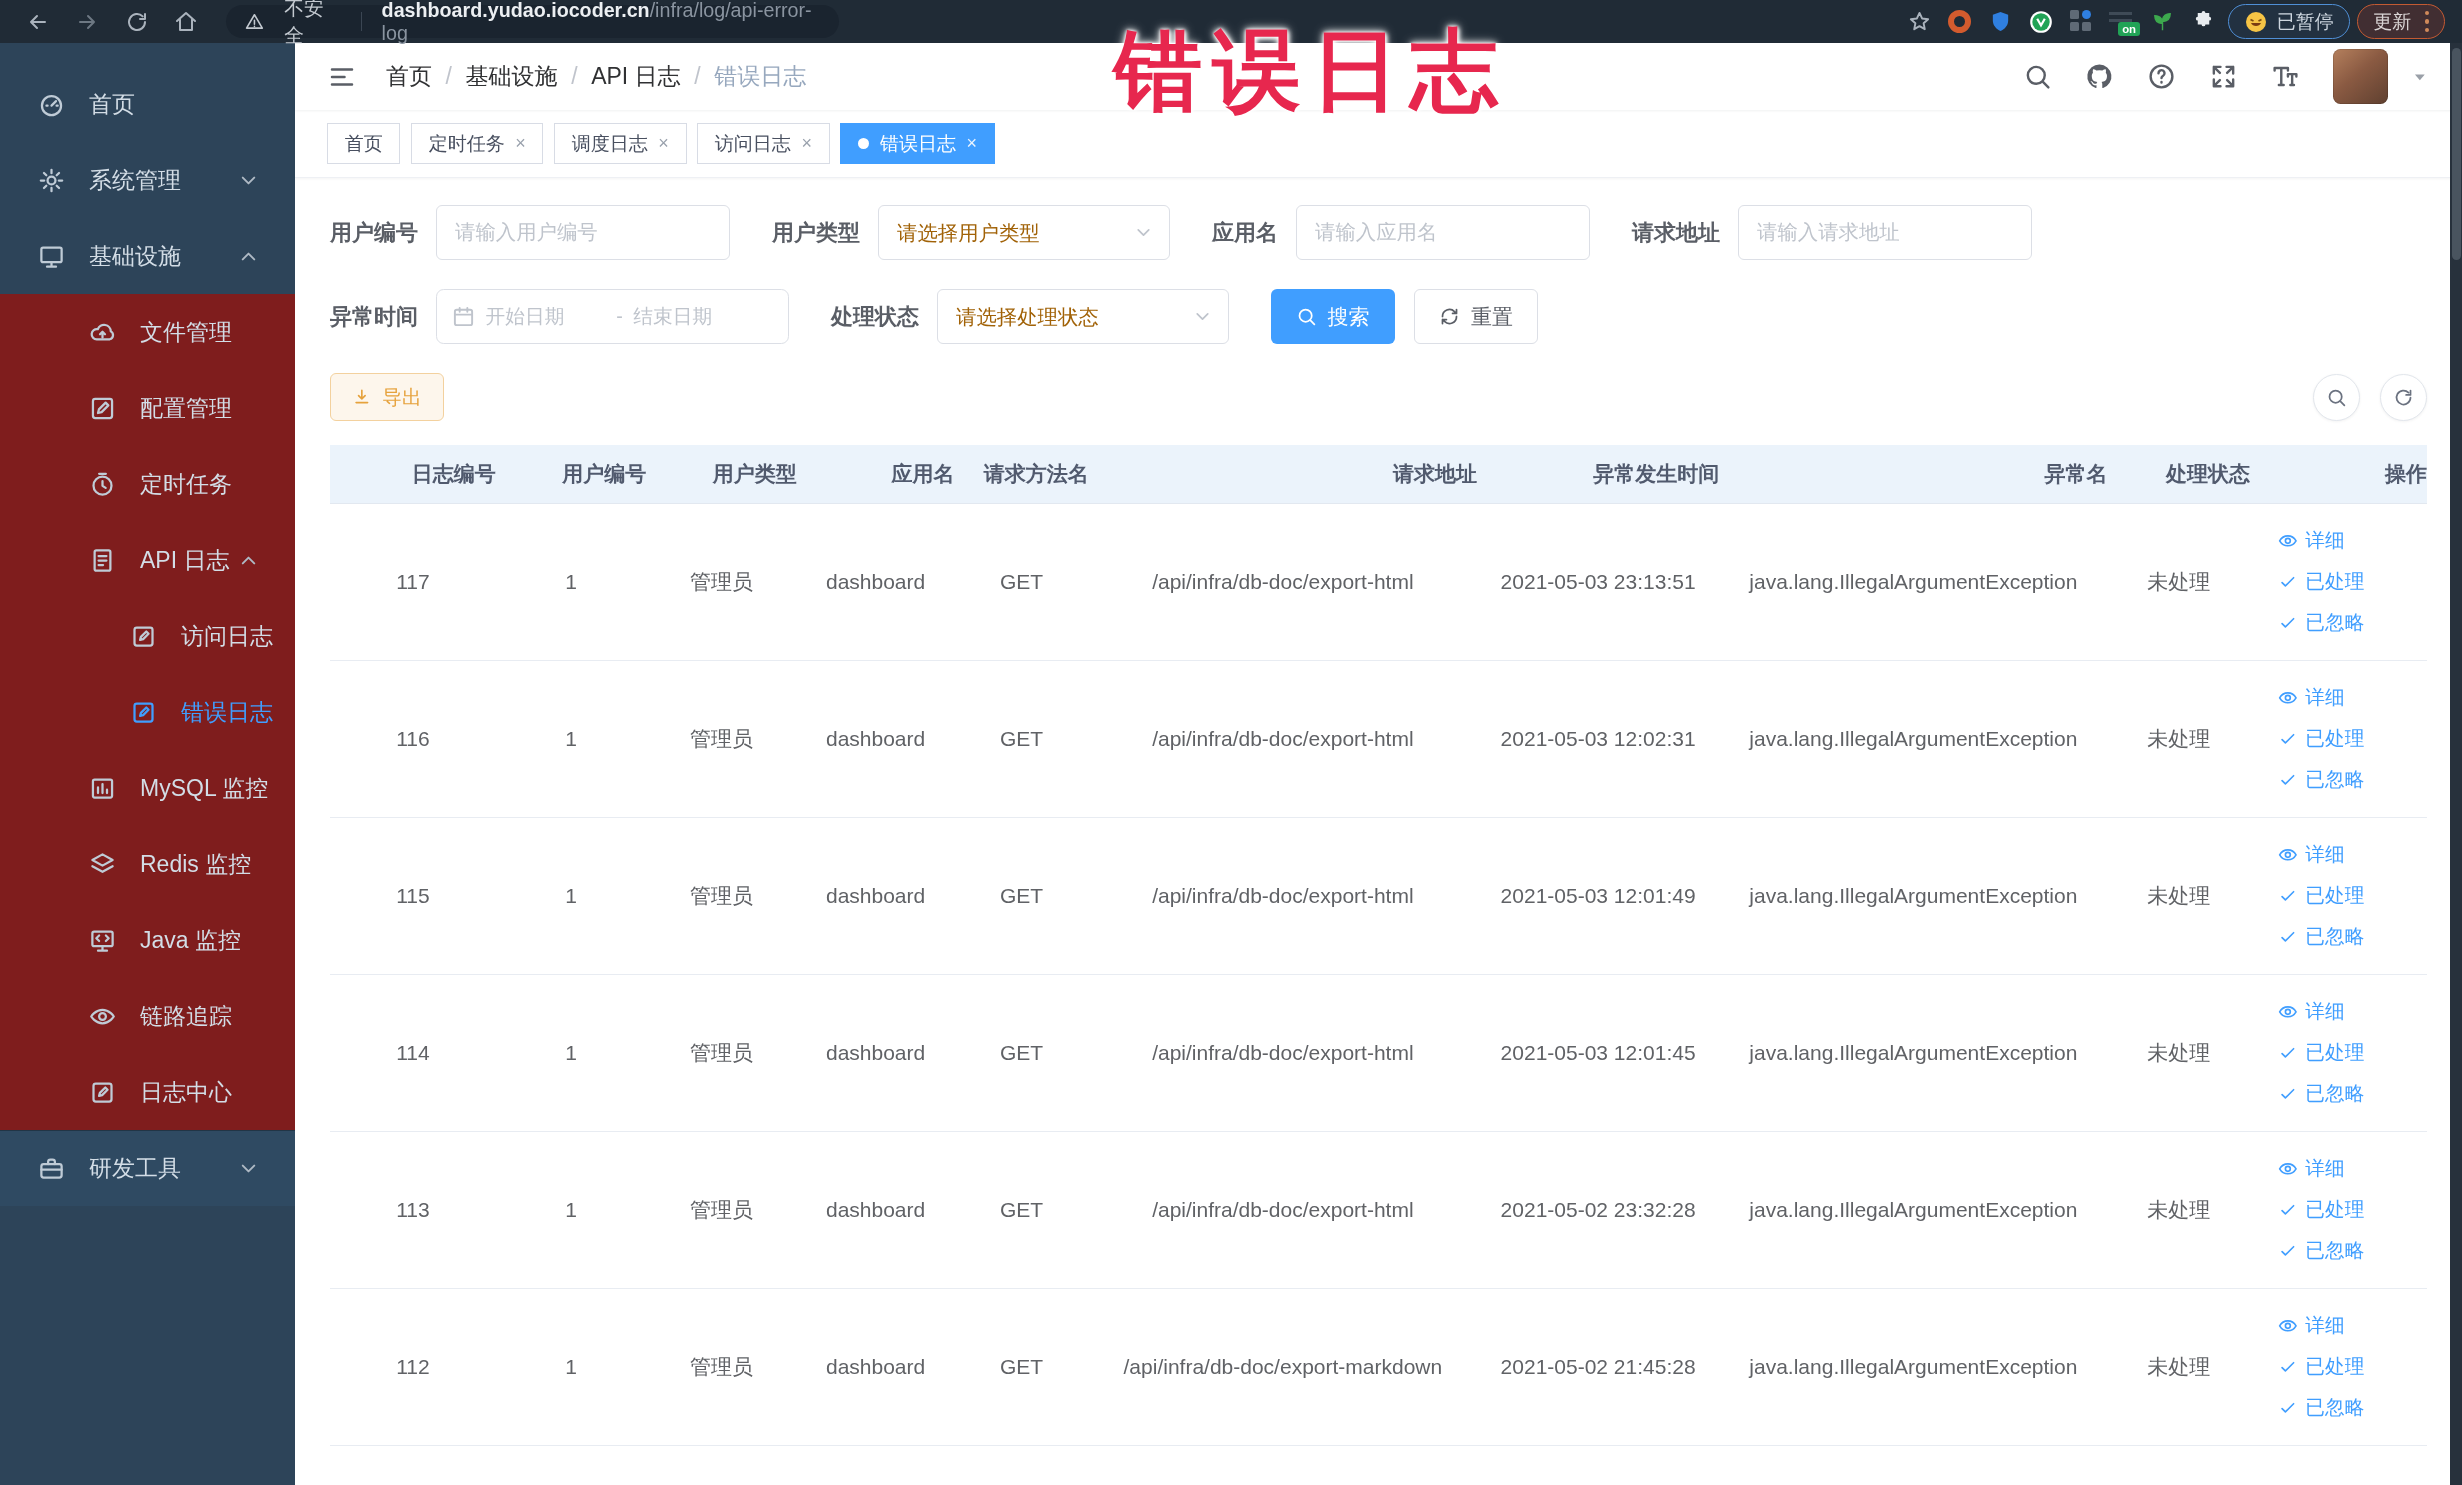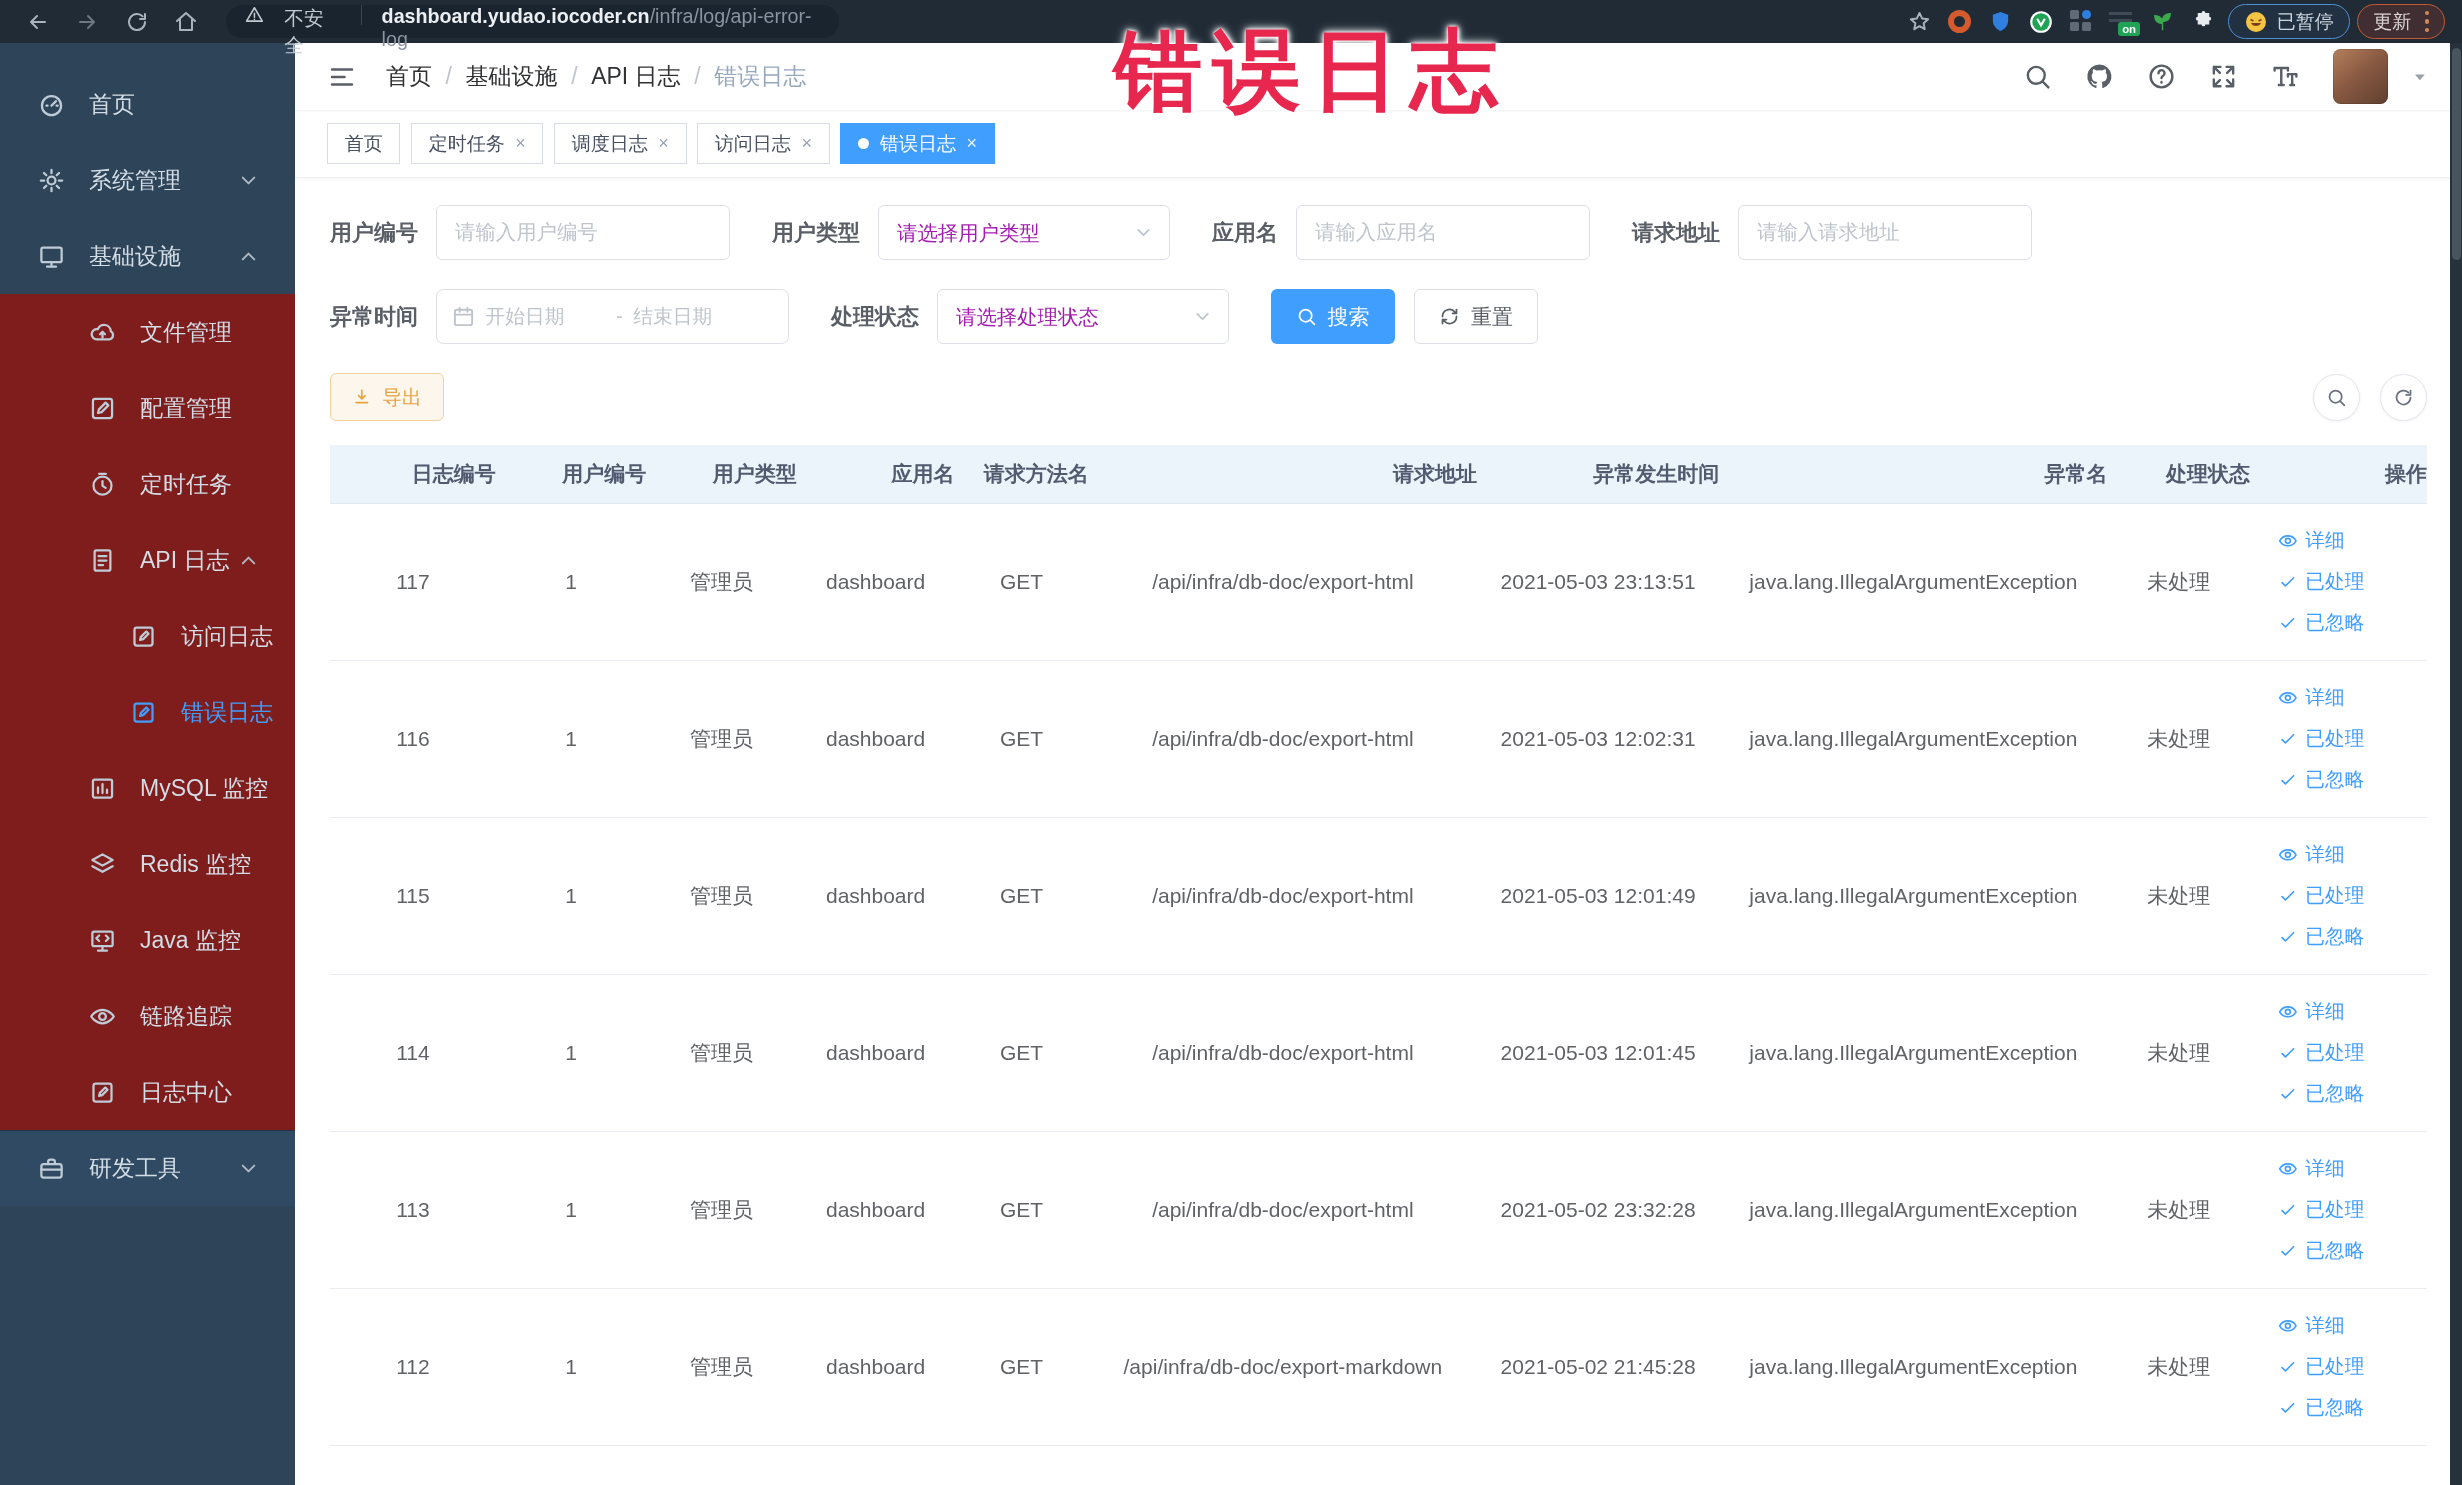--- a/index.html
+++ b/index.html
@@ -6,21 +6,21 @@
   html,body { width:2462px; height:1486px; overflow:hidden; }
   body { font-family:"Liberation Sans","DejaVu Sans",sans-serif; background:#fff; position:relative; }
   svg { display:block; }
   .ico { stroke:currentColor; fill:none; stroke-width:2; stroke-linecap:round; stroke-linejoin:round; }
 
   
   .browser-bar { height:43px; background:#202b36; display:flex; align-items:center; padding:0 16.7px; gap:7.6px; position:relative; z-index:40; }
   .bnav { width:42px; height:33px; display:flex; align-items:center; justify-content:center; color:#aab3bd; border-radius:16.7px; flex:none; }
   .bnav svg { width:24px; height:24px; }
   .bnav.dim { color:#6d7883; }
-  .address-pill { margin-left:10.6px; height:33px; background:#1a242f; border-radius:18px; display:flex; padding:0 19.7px; gap:20px; width:613px; flex:none; }
+  .address-pill { margin-left:10.6px; height:33px; background:#1a242f; border-radius:18px; display:flex; align-items:center; padding:0 19.7px; gap:20px; width:613px; flex:none; }
   .address-pill .warn { color:#c3c9d0; width:19.7px; height:19.7px; }
   .addr-sec { color:#c3c9d0; font-size:19.7px; }
   .addr-div { width:0.8px; height:19.7px; background:#3b4653; }
   .addr-host { color:#eceff2; font-size:19.7px; font-weight:bold; }
   .addr-path { color:#8a94a0; font-size:19.7px; }
   .spacer { flex:1; }
   .ext { width:33px; height:33px; display:flex; align-items:center; justify-content:center; flex:none; }
   .pill { height:35px; border-radius:18px; display:flex; align-items:center; gap:9px; padding:0 15px; font-size:19px; flex:none; }
   .pill.paused { border:1.5px solid #4f8fd6; color:#cdd6df; background:rgba(40,60,85,.35); }
   .pill.update { border:1.5px solid #c35a32; color:#d8d3d3; background:rgba(150,55,40,.28); gap:13.6px; }
@@ -69,21 +69,21 @@
 
   
   .content { flex:1; padding:27px 35px 0 35px; background:#fff; min-width:0; }
   .filter-row { display:flex; align-items:center; margin-bottom:29px; }
   .f-group { display:flex; align-items:center; margin-right:42px; }
   .f-label { font-size:22px; font-weight:bold; color:#5a5e66; margin-right:18px; white-space:nowrap; }
   .f-box { height:55px; border:0.8px solid #dcdfe6; border-radius:6px; background:#fff; display:flex; align-items:center; }
   .f-input { width:292px; padding:0 18px; font-size:20.4px; color:#c2410c; border:none; outline:none; background:transparent; height:100%; border-radius:6px; font-family:inherit; }
   .f-input::placeholder { color:#bfc4cc; }
   .f-select { width:292px; padding:0 15px 0 18px; justify-content:space-between; }
-  .f-select .ph { font-size:20.4px; color:#a21caf; }
+  .f-select .ph { font-size:20.4px; color:#a16207; }
   .f-select .chev { width:21px; height:21px; color:#bfc4cc; }
   .f-date { width:353px; padding:0 15px; gap:10.6px; border-radius:7.6px; }
   .f-date .cal { width:23px; height:23px; color:#bfc4cc; flex:none; }
   .f-date input { width:120px; border:none; outline:none; font-size:19.7px; color:#606266; text-align:left; background:transparent; font-family:inherit; }
   .f-date input::placeholder { color:#bfc4cc; }
   .f-date .sep { color:#bfc4cc; font-size:19.7px; }
   .btn { height:55px; border-radius:6px; display:inline-flex; align-items:center; gap:10.6px; font-size:21px; padding:0 24px; border:0.8px solid transparent; }
   .btn svg { width:21px; height:21px; }
   .btn-primary { background:#409eff; color:#fff; }
   .btn-plain { background:#fff; border-color:#dcdfe6; color:#5a5e66; margin-left:19.7px; }

